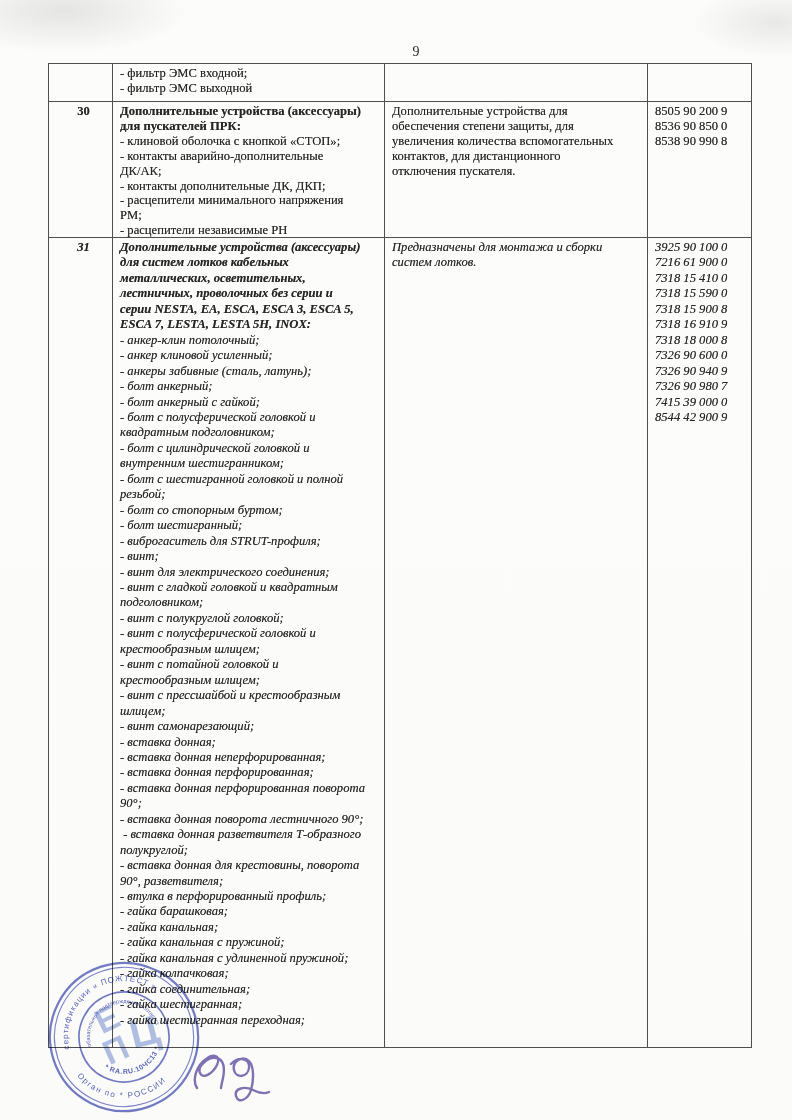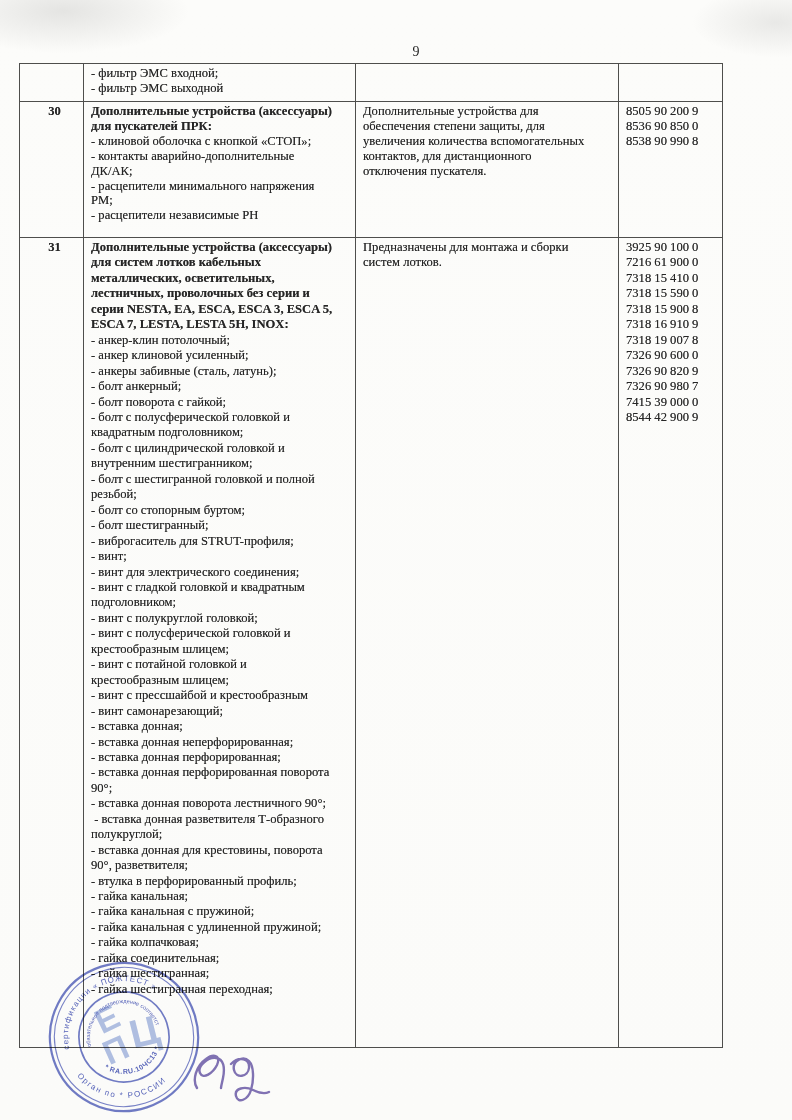--- a/index.html
+++ b/index.html
@@ -14,21 +14,21 @@
       radial-gradient(ellipse 180px 60px at 8% 1%, rgba(120,120,118,.18), transparent 70%),
       radial-gradient(ellipse 120px 50px at 98% 2%, rgba(120,120,118,.15), transparent 70%),
       linear-gradient(#fcfcfa,#fbfbf9);
     color:#262626;
   }
   .page-number{
     position:absolute;left:404px;top:44px;width:24px;
     font-size:14px;text-align:center;
   }
   .doc-table{
-    position:absolute;left:19px;top:63px;width:704px;
+    position:absolute;left:48px;top:63px;width:704px;
     border:1.6px solid #4e4e4c;
     box-sizing:border-box;
     background:transparent;
   }
   .t-row{
     display:grid;
     grid-template-columns:64px 272px 263px 105px;
     border-bottom:1.5px solid #4e4e4c;
     box-sizing:border-box;
   }
@@ -74,104 +74,107 @@
       <div class="cell codes"></div>
     </div>
       <div class="t-row" style="height: 136px; line-height: 14.9px;">
       <div class="cell num">30</div>
       <div class="cell desc">
           <div class="ln b">Дополнительные устройства (аксессуары)</div>
           <div class="ln b">для пускателей ПРК:</div>
           <div class="ln">- клиновой оболочка с кнопкой «СТОП»;</div>
           <div class="ln">- контакты аварийно-дополнительные</div>
           <div class="ln">ДК/АК;</div>
+          <div class="ln">- контакты дополнительные ДК, ДКП;</div>
           <div class="ln">- расцепители минимального напряжения</div>
           <div class="ln">РМ;</div>
           <div class="ln">- расцепители независимые РН</div>
         </div>
       <div class="cell purpose">
           <div class="ln">Дополнительные устройства для</div>
           <div class="ln">обеспечения степени защиты, для</div>
           <div class="ln">увеличения количества вспомогательных</div>
           <div class="ln">контактов, для дистанционного</div>
           <div class="ln">отключения пускателя.</div>
         </div>
       <div class="cell codes">
           <div class="ln">8505 90 200 9</div>
           <div class="ln">8536 90 850 0</div>
           <div class="ln">8538 90 990 8</div>
         </div>
     </div>
-      <div class="t-row" style="height: 809px; line-height: 15.45px;">
+      <div class="t-row" style="height: 809px; line-height: 15.45px; font-style: italic;">
       <div class="cell num">31</div>
       <div class="cell desc">
           <div class="ln b">Дополнительные устройства (аксессуары)</div>
           <div class="ln b">для систем лотков кабельных</div>
           <div class="ln b">металлических, осветительных,</div>
           <div class="ln b">лестничных, проволочных без серии и</div>
           <div class="ln b">серии NESTA, EA, ESCA, ESCA 3, ESCA 5,</div>
           <div class="ln b">ESCA 7, LESTA, LESTA 5H, INOX:</div>
           <div class="ln">- анкер-клин потолочный;</div>
           <div class="ln">- анкер клиновой усиленный;</div>
           <div class="ln">- анкеры забивные (сталь, латунь);</div>
           <div class="ln">- болт анкерный;</div>
-          <div class="ln">- болт поворота с гайкой;</div>
+          <div class="ln">- болт анкерный с гайкой;</div>
           <div class="ln">- болт с полусферической головкой и</div>
           <div class="ln">квадратным подголовником;</div>
           <div class="ln">- болт с цилиндрической головкой и</div>
           <div class="ln">внутренним шестигранником;</div>
           <div class="ln">- болт с шестигранной головкой и полной</div>
           <div class="ln">резьбой;</div>
           <div class="ln">- болт со стопорным буртом;</div>
           <div class="ln">- болт шестигранный;</div>
           <div class="ln">- виброгаситель для STRUT-профиля;</div>
           <div class="ln">- винт;</div>
           <div class="ln">- винт для электрического соединения;</div>
           <div class="ln">- винт с гладкой головкой и квадратным</div>
           <div class="ln">подголовником;</div>
           <div class="ln">- винт с полукруглой головкой;</div>
           <div class="ln">- винт с полусферической головкой и</div>
           <div class="ln">крестообразным шлицем;</div>
           <div class="ln">- винт с потайной головкой и</div>
           <div class="ln">крестообразным шлицем;</div>
           <div class="ln">- винт с прессшайбой и крестообразным</div>
+          <div class="ln">шлицем;</div>
           <div class="ln">- винт самонарезающий;</div>
           <div class="ln">- вставка донная;</div>
           <div class="ln">- вставка донная неперфорированная;</div>
           <div class="ln">- вставка донная перфорированная;</div>
           <div class="ln">- вставка донная перфорированная поворота</div>
           <div class="ln">90°;</div>
           <div class="ln">- вставка донная поворота лестничного 90°;</div>
           <div class="ln"> - вставка донная разветвителя Т-образного</div>
           <div class="ln">полукруглой;</div>
           <div class="ln">- вставка донная для крестовины, поворота</div>
           <div class="ln">90°, разветвителя;</div>
           <div class="ln">- втулка в перфорированный профиль;</div>
+          <div class="ln">- гайка барашковая;</div>
           <div class="ln">- гайка канальная;</div>
           <div class="ln">- гайка канальная с пружиной;</div>
           <div class="ln">- гайка канальная с удлиненной пружиной;</div>
           <div class="ln">- гайка колпачковая;</div>
           <div class="ln">- гайка соединительная;</div>
           <div class="ln">- гайка шестигранная;</div>
           <div class="ln">- гайка шестигранная переходная;</div>
         </div>
       <div class="cell purpose">
           <div class="ln">Предназначены для монтажа и сборки</div>
           <div class="ln">систем лотков.</div>
         </div>
       <div class="cell codes">
           <div class="ln">3925 90 100 0</div>
           <div class="ln">7216 61 900 0</div>
           <div class="ln">7318 15 410 0</div>
           <div class="ln">7318 15 590 0</div>
           <div class="ln">7318 15 900 8</div>
           <div class="ln">7318 16 910 9</div>
-          <div class="ln">7318 19 007 8</div>
+          <div class="ln">7318 18 000 8</div>
           <div class="ln">7326 90 600 0</div>
-          <div class="ln">7326 90 820 9</div>
+          <div class="ln">7326 90 940 9</div>
           <div class="ln">7326 90 980 7</div>
           <div class="ln">7415 39 000 0</div>
           <div class="ln">8544 42 900 9</div>
         </div>
     </div>
     </div>
 
   <svg class="stamp" viewBox="0 0 176 170" aria-hidden="true">
     <g transform="rotate(-18 86 81)">
       <circle cx="86" cy="81" r="74" fill="none" stroke="#4a58b8" stroke-width="2.2" opacity=".85"></circle>

